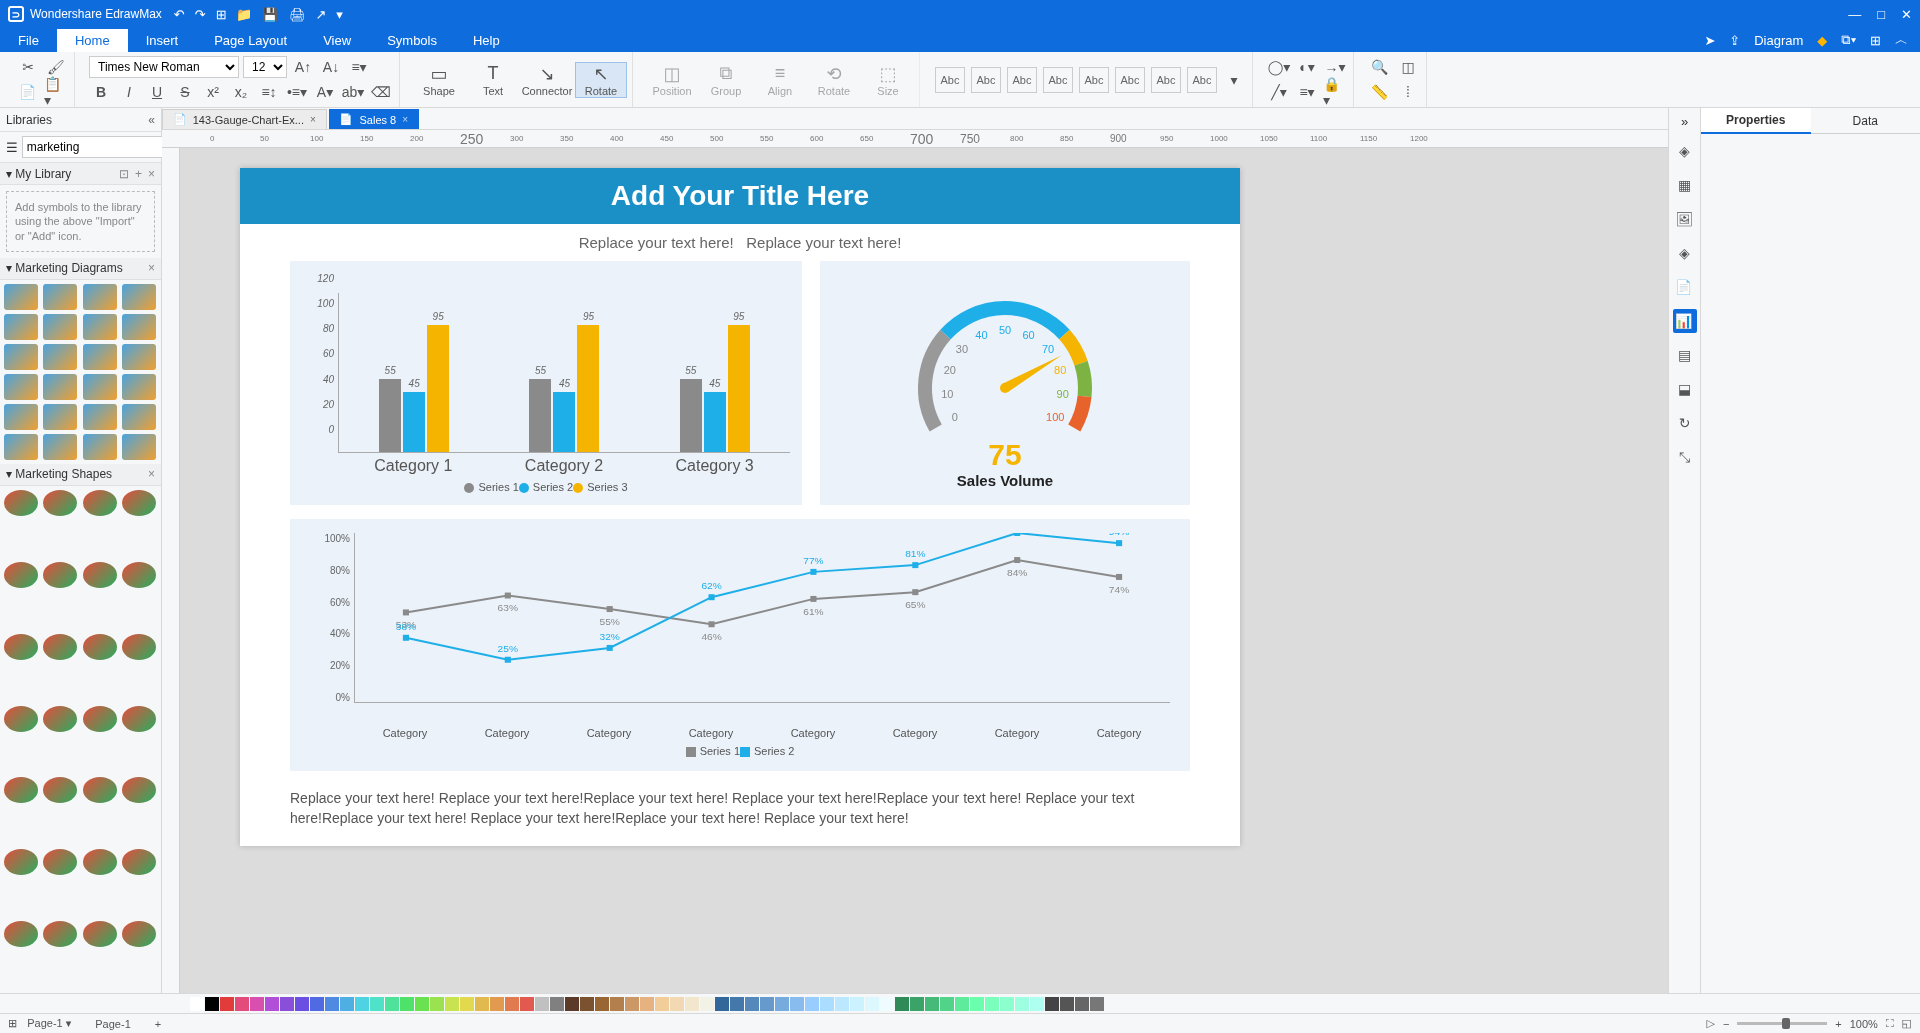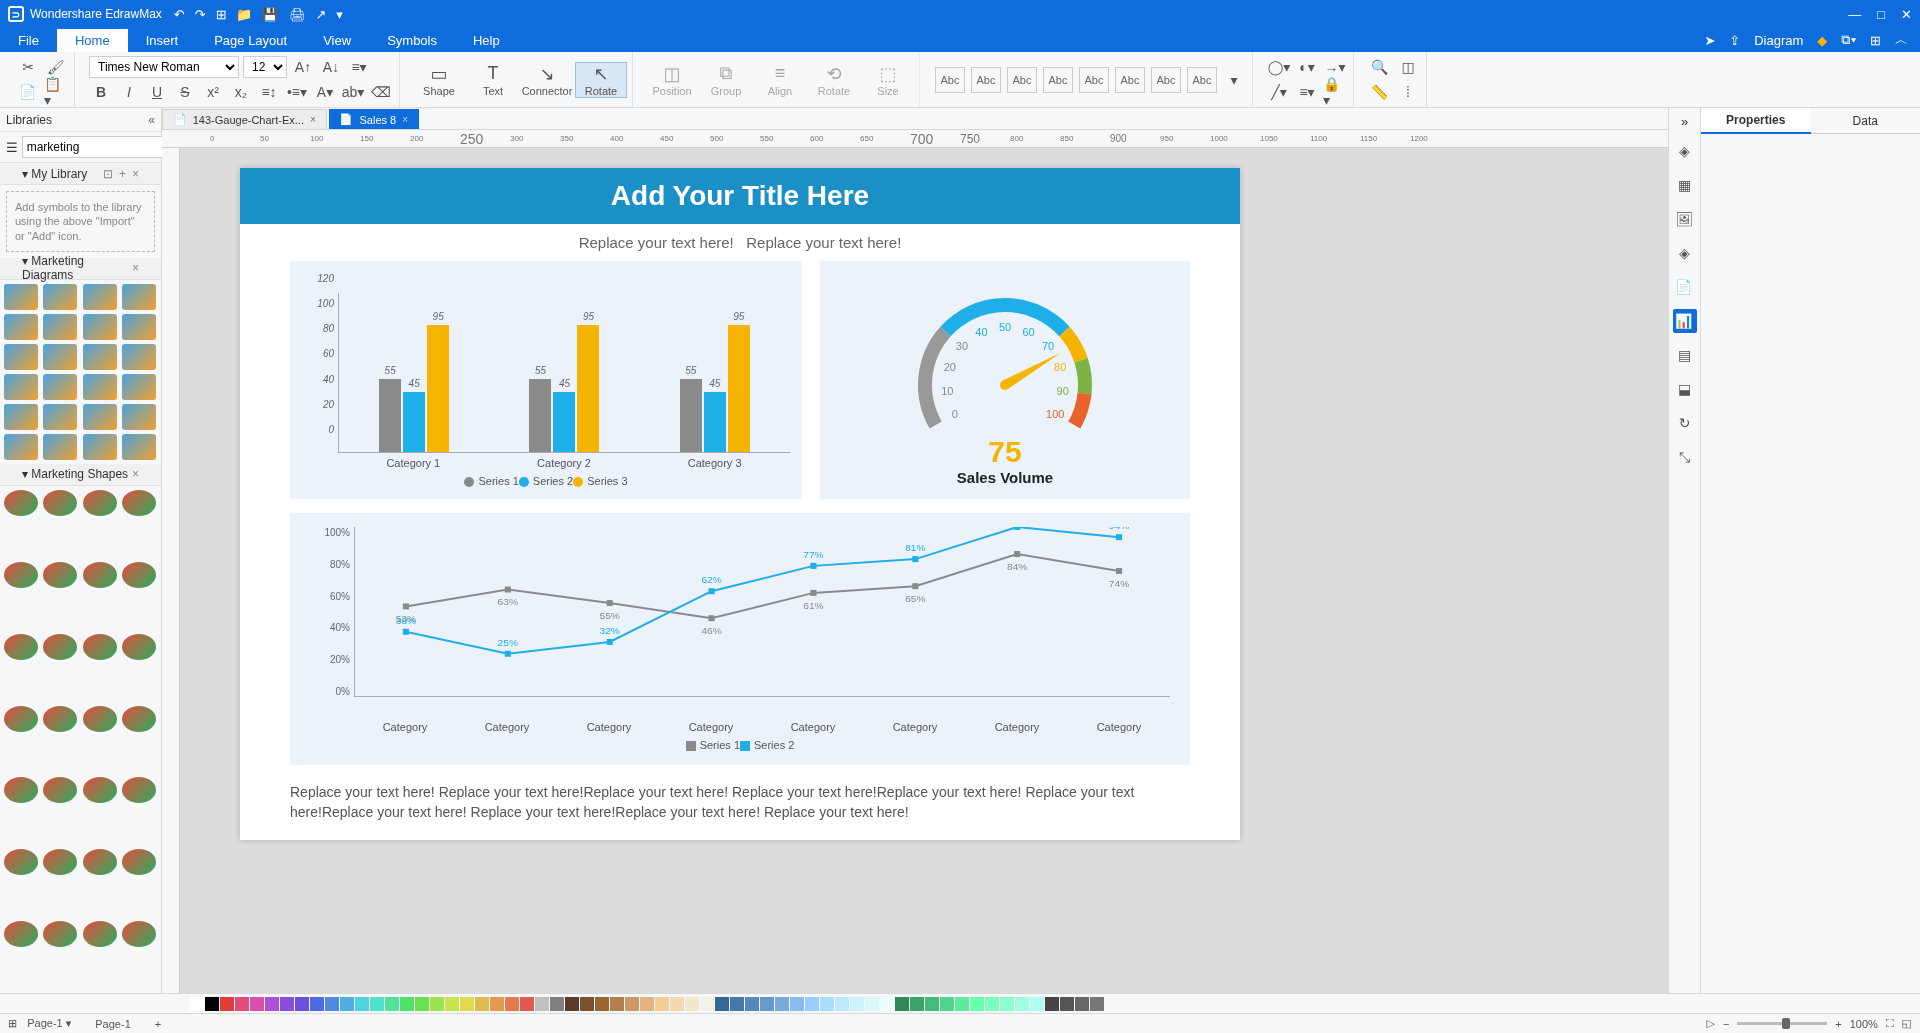--- a/index.html
+++ b/index.html
@@ -30,21 +30,21 @@
 
 
 .main { display: flex; height: calc(1033px - 28px - 24px - 56px - 20px - 20px); }
 
 
 .left-panel { width: 162px; background: #f6f7f8; border-right: 1px solid #d8d8d8; display: flex; flex-direction: column; }
 .lp-head { height: 24px; display: flex; align-items: center; padding: 0 6px; font-size: 12px; border-bottom: 1px solid #e0e0e0; }
 .lp-head .collapse { margin-left: auto; font-size: 12px; color: #666; }
 .lp-search { display: flex; align-items: center; padding: 4px 6px; gap: 4px; border-bottom: 1px solid #e0e0e0; }
 .lp-search input { flex: 1; height: 22px; border: 1px solid #ccc; padding: 0 4px; font-size: 12px; }
-.lp-section-head { height: 22px; display: flex; align-items: center; padding: 0 22px; font-size: 12px; background: #eef0f2; border-bottom: 1px solid #e0e0e0; }
+.lp-section-head { height: 22px; display: flex; align-items: center; padding: 0 6px; font-size: 12px; background: #eef0f2; border-bottom: 1px solid #e0e0e0; }
 .lp-section-head .x { margin-left: auto; color: #888; font-size: 12px; }
 .lp-hint { margin: 6px; padding: 8px; border: 1px dashed #bbb; font-size: 11px; color: #888; line-height: 1.3; }
 .lp-grid { padding: 4px; display: grid; grid-template-columns: repeat(4, 1fr); gap: 4px; overflow-y: auto; }
 .lp-grid .shape { width: 34px; height: 26px; background: linear-gradient(135deg, #4aa3df, #f0a030); border-radius: 3px; }
 .lp-grid.g2 .shape { background: linear-gradient(135deg, #e74c3c, #27ae60); border-radius: 50%; }
 
 
 .canvas-wrap { flex: 1; display: flex; flex-direction: column; background: #e8e8e8; position: relative; }
 .tabs { height: 22px; background: #f6f7f8; display: flex; align-items: flex-end; border-bottom: 1px solid #d8d8d8; }
 .tabs .tab { height: 20px; padding: 0 10px; display: flex; align-items: center; font-size: 11px; background: #ececec; border: 1px solid #d0d0d0; border-bottom: none; margin-right: 2px; gap: 6px; cursor: pointer; }
@@ -67,21 +67,21 @@
 
 .bar-chart { height: 180px; display: flex; align-items: flex-end; position: relative; padding-left: 36px; font-style: italic; }
 .bar-chart .y-axis { position: absolute; left: 0; top: 0; bottom: 18px; width: 32px; display: flex; flex-direction: column; justify-content: space-between; font-size: 10px; color: #666; text-align: right; }
 .bar-chart .plot { flex: 1; display: flex; justify-content: space-around; align-items: flex-end; height: 160px; border-left: 1px solid #aaa; border-bottom: 1px solid #aaa; }
 .bar-group { display: flex; align-items: flex-end; gap: 2px; position: relative; }
 .bar { width: 22px; position: relative; }
 .bar .lbl { position: absolute; top: -14px; left: 0; right: 0; text-align: center; font-size: 10px; color: #666; }
 .bar.s1 { background: #8a8a8a; }
 .bar.s2 { background: #1eaee8; }
 .bar.s3 { background: #f4b400; }
-.bar-cats { display: flex; justify-content: space-around; padding-left: 36px; font-size: 11px; color: #555; margin-top: 4px; }
+.bar-cats { display: flex; justify-content: space-around; padding-left: 36px; font-size: 16px; color: #555; margin-top: 4px; }
 .legend { display: flex; justify-content: center; gap: 0; font-size: 11px; color: #555; margin-top: 6px; }
 .legend .dot { width: 10px; height: 10px; border-radius: 50%; display: inline-block; margin-right: 4px; vertical-align: middle; }
 
 
 .gauge-wrap { position: relative; width: 220px; height: 170px; }
 .gauge-val { font-size: 30px; color: #f4b400; font-weight: bold; text-align: center; margin-top: -10px; }
 .gauge-title { font-size: 15px; color: #222; font-weight: bold; text-align: center; }
 
 
 .line-box { background: #ebf2f9; margin: 0 50px 14px; padding: 14px 20px; }

